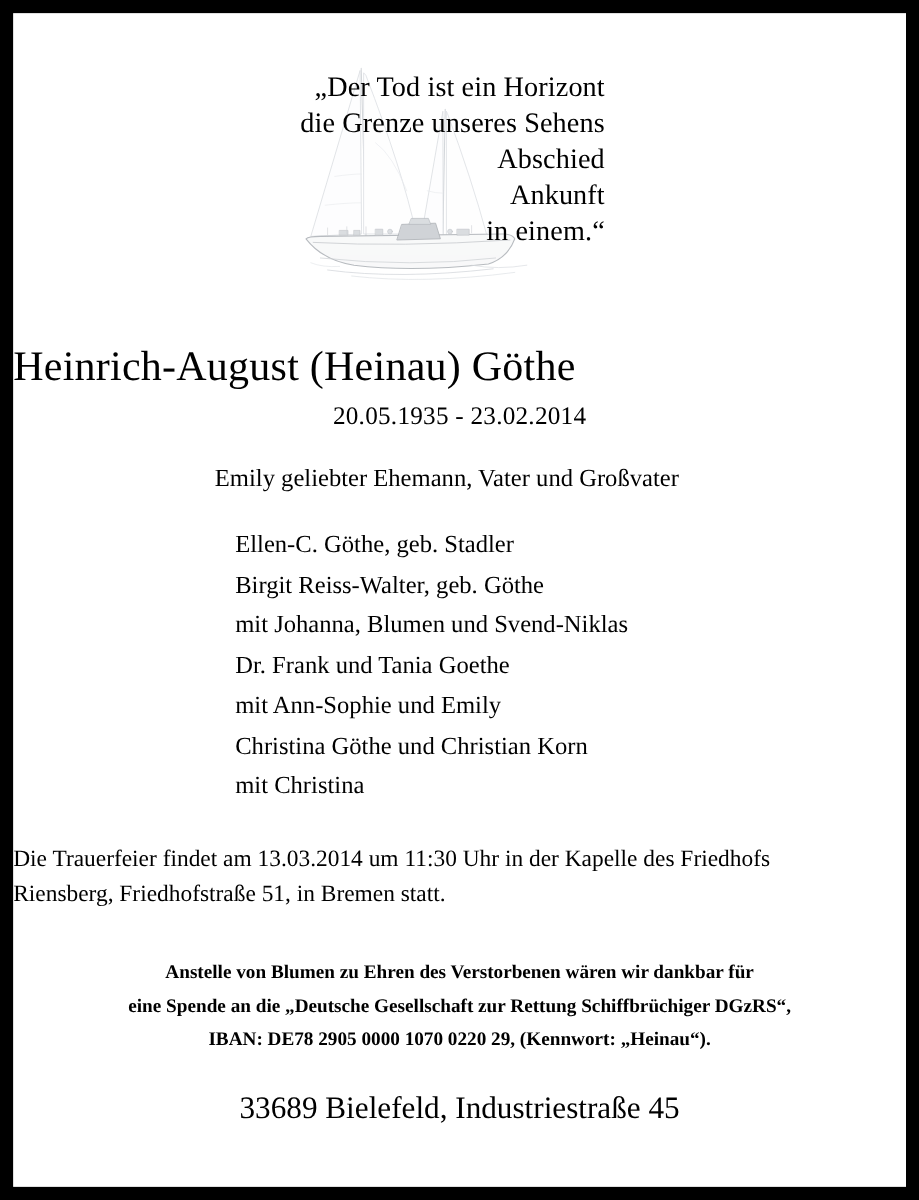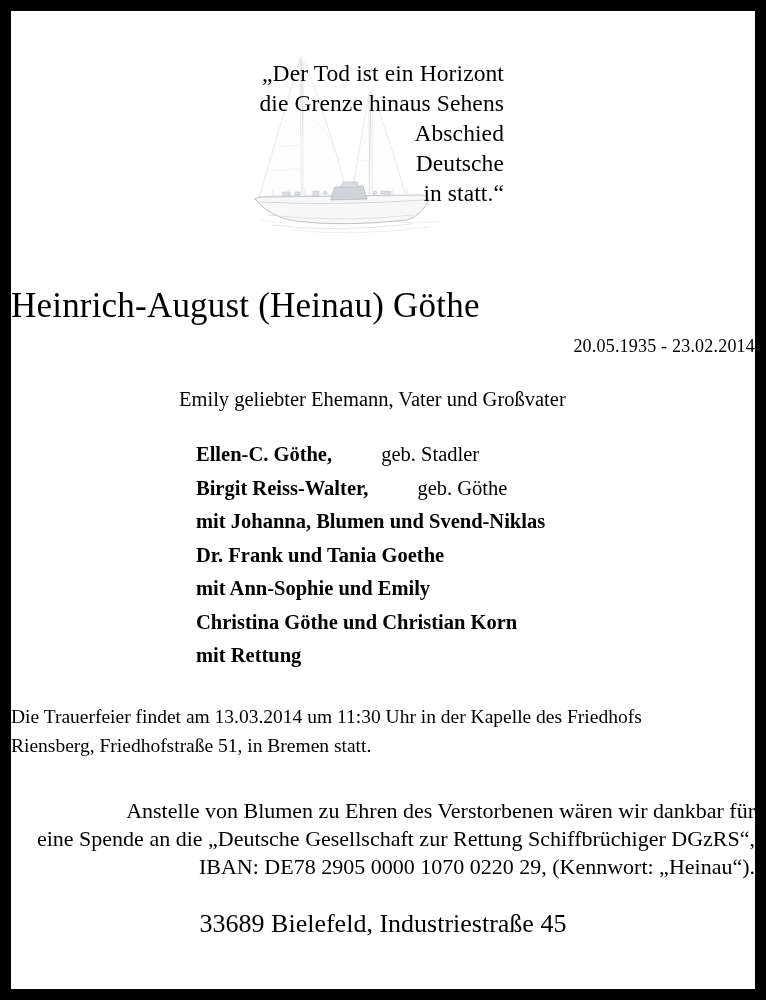--- a/index.html
+++ b/index.html
@@ -64,22 +64,22 @@
 
   
   .name {
     font-size: 35px;
     line-height: 42px;
     margin-top: 49px;
     letter-spacing: 0.2px;
   }
 
   .dates {
-    text-align: right;
-    font-size: 18px;
+    text-align: center;
+    font-size: 21px;
     line-height: 26px;
     margin-top: 6px;
     letter-spacing: 0.2px;
   }
 
   
   .intro {
     margin-top: 26px;
     padding-left: 168px;
     font-size: 20.5px;
@@ -88,38 +88,39 @@
   .intro div { white-space: nowrap; }
 
   
   .family {
     margin-top: 25px;
     padding-left: 185px;
     font-size: 20.5px;
     line-height: 33.5px;
   }
   .family .row { white-space: nowrap; }
-  .family .strong { font-weight: bold; text-align: center; }
-  .family .normal { font-weight: normal; margin-left: 44px; }
+  .family .strong { font-weight: normal; text-align: center; }
+  .family .normal { font-weight: normal; }
 
   
   .service {
     margin-top: 29px;
     text-align: left;
     font-size: 19.5px;
     line-height: 29px;
   }
   .service div { white-space: nowrap; }
 
   
   .donation {
     margin-top: 37px;
-    text-align: right;
-    font-size: 22px;
+    text-align: center;
+    font-size: 16px;
     line-height: 28px;
+    font-weight: bold;
   }
   .donation div { white-space: nowrap; }
 
   
   .footer {
     margin-top: 30px;
     text-align: center;
     font-size: 26px;
     line-height: 26px;
   }
@@ -174,42 +175,42 @@
 
           <path d="M30 176 Q90 184 168 175" stroke="#bfc4ca" stroke-width="0.7"></path>
           <path d="M50 181 Q110 188 186 178" stroke="#ccd1d6" stroke-width="0.6"></path>
           <path d="M150 172 Q172 176 196 172" stroke="#c4c9cf" stroke-width="0.6"></path>
           <path d="M16 170 Q26 174 40 173" stroke="#ccd1d6" stroke-width="0.5"></path>
         </g>
       </svg>
 
       <div class="quote">
         <div>„Der Tod ist ein Horizont</div>
-        <div>die Grenze hinaus Sehens</div>
+        <div>die Grenze unseres Sehens</div>
         <div>Abschied</div>
-        <div>Deutsche</div>
-        <div>in statt.“</div>
+        <div>Ankunft</div>
+        <div>in einem.“</div>
       </div>
     </div>
 
     <div class="name">Heinrich-August (Heinau) Göthe</div>
     <div class="dates">20.05.1935 - 23.02.2014</div>
 
     <div class="intro">
       <div>Emily geliebter Ehemann, Vater und Großvater</div>
     </div>
 
     <div class="family">
       <div class="row"><span class="strong">Ellen-C. Göthe,</span><span class="normal"> geb. Stadler</span></div>
       <div class="row"><span class="strong">Birgit Reiss-Walter,</span><span class="normal"> geb. Göthe</span></div>
       <div class="row"><span class="strong">mit Johanna, Blumen und Svend-Niklas</span><span class="normal"></span></div>
       <div class="row"><span class="strong">Dr. Frank und Tania Goethe</span><span class="normal"></span></div>
       <div class="row"><span class="strong">mit Ann-Sophie und Emily</span><span class="normal"></span></div>
       <div class="row"><span class="strong">Christina Göthe und Christian Korn</span><span class="normal"></span></div>
-      <div class="row"><span class="strong">mit Rettung</span><span class="normal"></span></div>
+      <div class="row"><span class="strong">mit Christina</span><span class="normal"></span></div>
     </div>
 
     <div class="service">
       <div>Die Trauerfeier findet am 13.03.2014 um 11:30 Uhr in der Kapelle des Friedhofs</div>
       <div>Riensberg, Friedhofstraße 51, in Bremen statt.</div>
     </div>
 
     <div class="donation">
       <div>Anstelle von Blumen zu Ehren des Verstorbenen wären wir dankbar für</div>
       <div>eine Spende an die „Deutsche Gesellschaft zur Rettung Schiffbrüchiger DGzRS“,</div>

